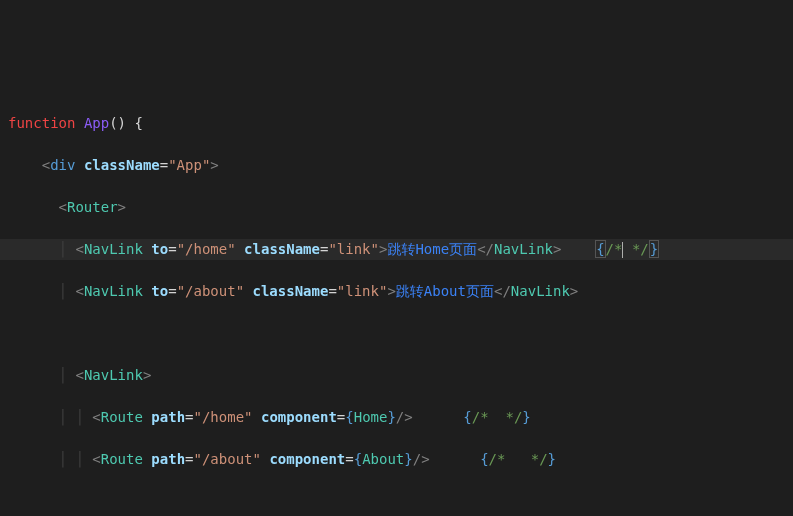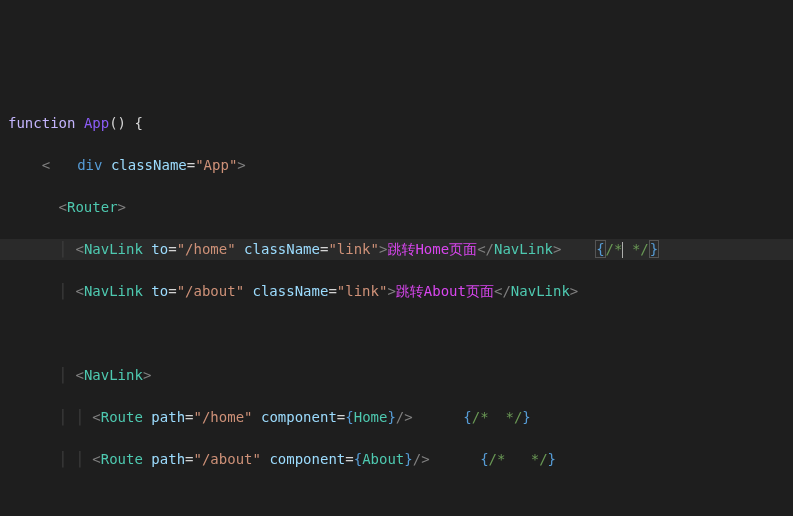--- a/index.html
+++ b/index.html
@@ -11,29 +11,29 @@
     color: #d4d4d4;
     padding: 8px 0;
     width: 793px;
     height: 516px;
     overflow: hidden;
     white-space: pre;
   }
   .line {
     padding-left: 8px;
   }
-  .kw { color: #c4b5fd; }       
+  .kw { color: #ef4444; }       
   .fn { color: #8b5cf6; }       
   .paren { color: #d4d4d4; }    
   .punc { color: #808080; }     
-  .tag { color: #569cd6; margin-left: 27px; }      
+  .tag { color: #569cd6; }      
   .comp { color: #4ec9b0; }     
-  .attr { color: #9cdcfe; }     
+  .attr { color: #9cdcfe; font-weight: bold; }     
   .str { color: #ce9178; }      
-  .text { color: #d946ef; text-align: right; }     
+  .text { color: #3b82f6; text-align: right; }     
   .eq { color: #d4d4d4; }
   .brace { color: #569cd6; }    
   .comment { color: #6a9955; }  
   .guide { color: #404040; }    
   .highlight-line {
     background: #2a2a2a;
   }
   .cursor {
     display: inline-block;
     width: 1px;

